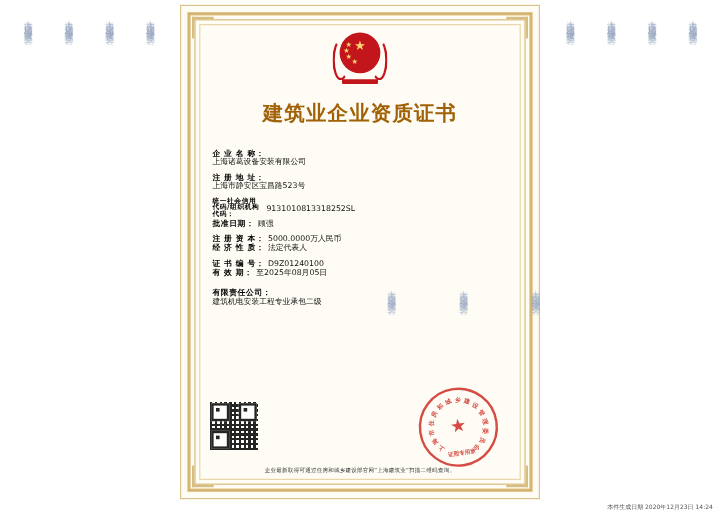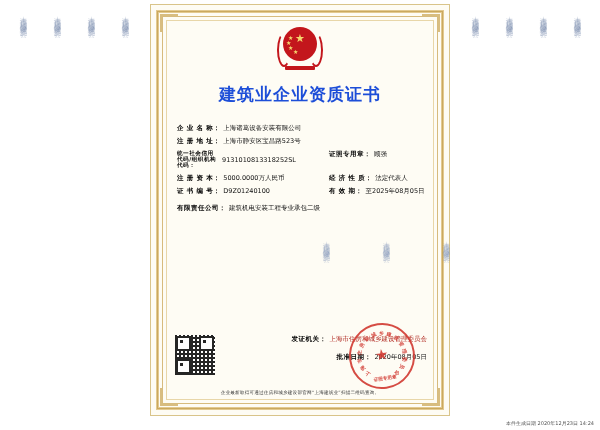--- a/index.html
+++ b/index.html
@@ -134,37 +134,38 @@
   
   .title {
     position: absolute;
     left: 0; right: 0;
     top: 78px;
     text-align: center;
     font-family: "DejaVu Sans", "Liberation Sans", sans-serif;
     font-size: 17px;
     font-weight: bold;
     letter-spacing: 1px;
-    color: #1d4ed8;
+    color: #a16207;
   }
 
   
   .fields {
     position: absolute;
     left: 26px;
     right: 22px;
     top: 120px;
     font-size: 6.5px;
     color: #111;
     line-height: 1.1;
   }
   .row {
     display: flex;
     align-items: flex-start;
     margin-bottom: 6px;
+    flex-direction: column;
   }
   .row .cell {
     display: flex;
     align-items: center;
   }
   .cell.left { width: 152px; }
   .cell.right { flex: 1; }
   .lbl {
     font-weight: bold;
     white-space: nowrap;
@@ -371,21 +372,21 @@
         <span class="lbl">注 册 地 址：</span>
         <span class="val">上海市静安区宝昌路523号</span>
       </div>
 
       <div class="row">
         <span class="cell left">
           <span class="lbl two-line">统一社会信用代码/组织机构代码：</span>
           <span class="val">9131010813318252SL</span>
         </span>
         <span class="cell right">
-          <span class="lbl">证照专用章：</span>
+          <span class="lbl">批准日期：</span>
           <span class="val">顾强</span>
         </span>
       </div>
 
       <div class="row">
         <span class="cell left">
           <span class="lbl">注 册 资 本：</span>
           <span class="val">5000.0000万人民币</span>
         </span>
         <span class="cell right">
@@ -414,30 +415,20 @@
     <div class="wm vert cwm c1">上海市住房和城乡建设管理委员会</div>
     <div class="wm vert cwm c2">上海市住房和城乡建设管理委员会</div>
     <div class="wm vert cwm c3">上海市住房和城乡建设管理委员会</div>
 
     <div class="qr">
       <div class="finder tl"></div>
       <div class="finder tr"></div>
       <div class="finder bl"></div>
     </div>
 
-    <div class="lower">
-      <div class="row" style="justify-content:flex-end">
-        <span class="lbl">发证机关：</span>
-        <span class="val issuer-val">上海市住房和城乡建设管理委员会</span>
-      </div>
-      <div class="row" style="justify-content:flex-end">
-        <span class="lbl">批准日期：</span>
-        <span class="val">2020年08月05日</span>
-      </div>
-    </div>
 
     <div class="seal">
       <div class="ring-text">
         <span style="transform:rotate(-140deg) translate(0,-26px)">上</span>
         <span style="transform:rotate(-120deg) translate(0,-26px)">海</span>
         <span style="transform:rotate(-100deg) translate(0,-26px)">市</span>
         <span style="transform:rotate(-80deg) translate(0,-26px)">住</span>
         <span style="transform:rotate(-60deg) translate(0,-26px)">房</span>
         <span style="transform:rotate(-40deg) translate(0,-26px)">和</span>
         <span style="transform:rotate(-20deg) translate(0,-26px)">城</span>

